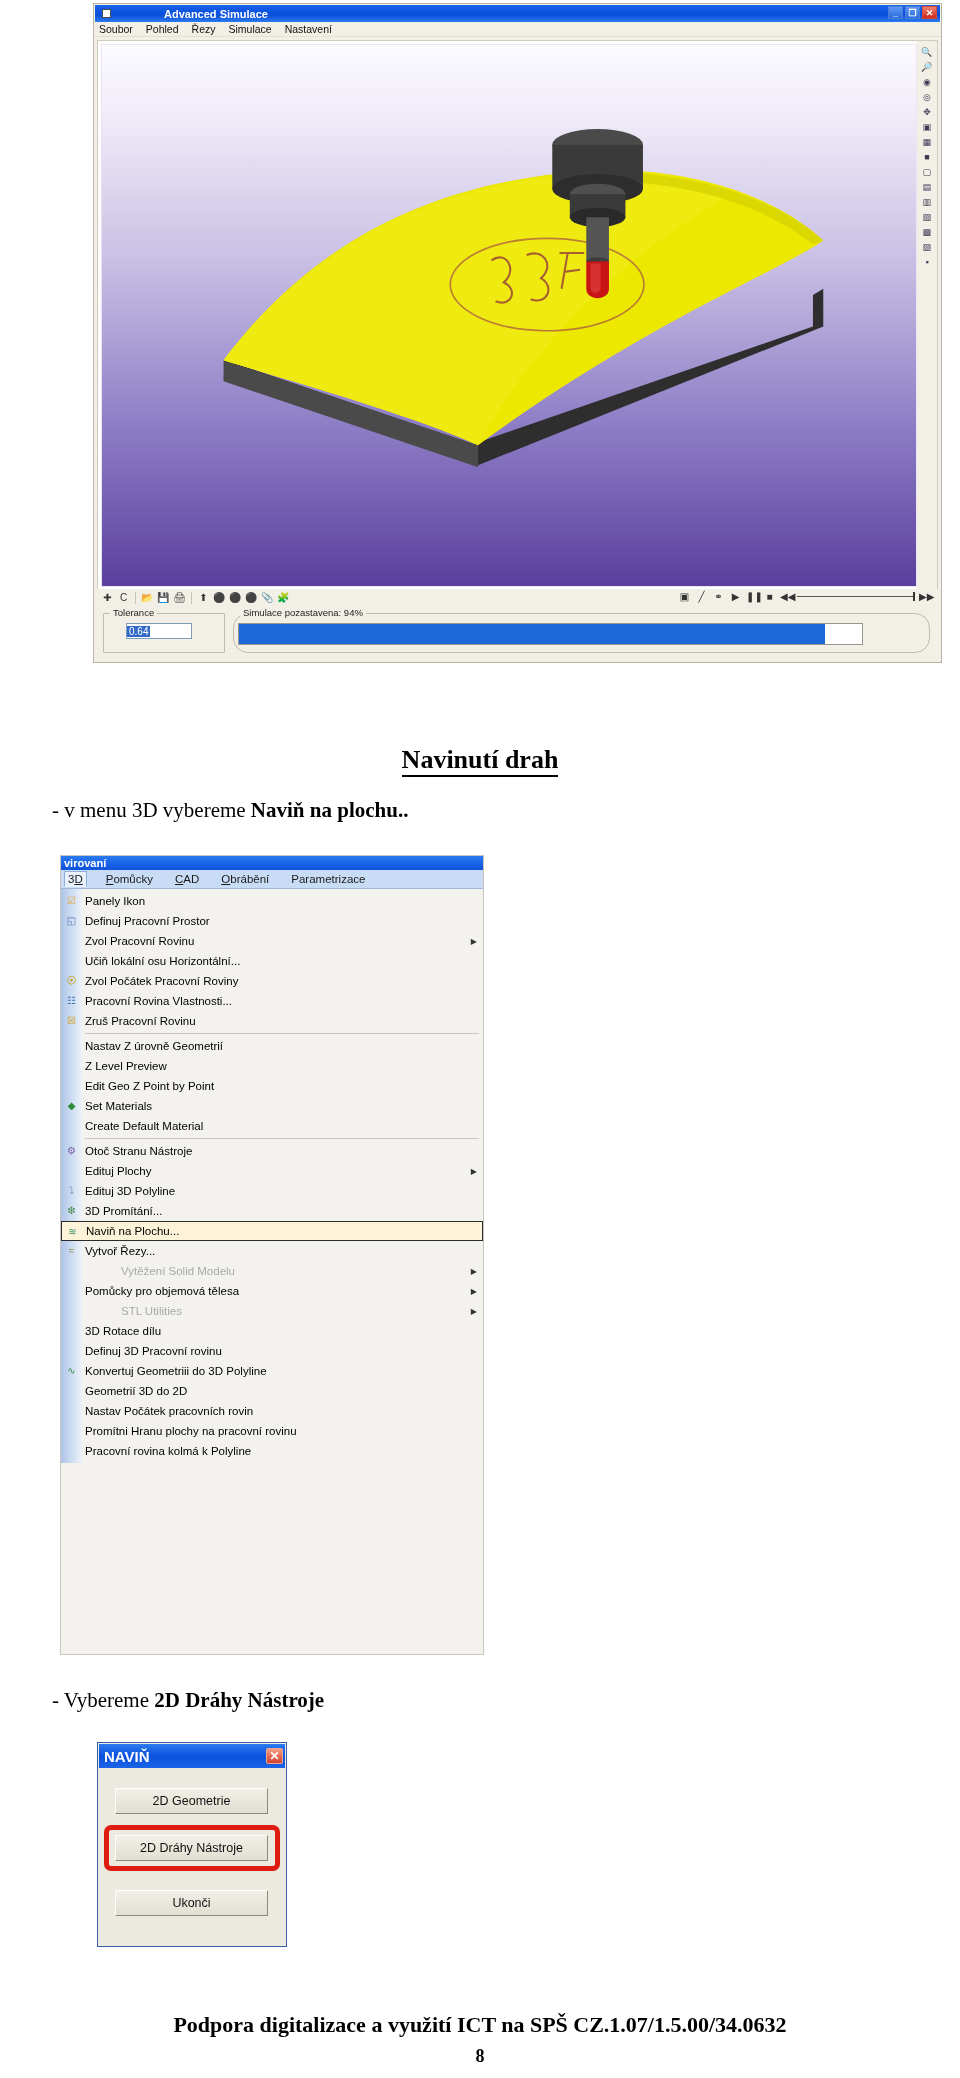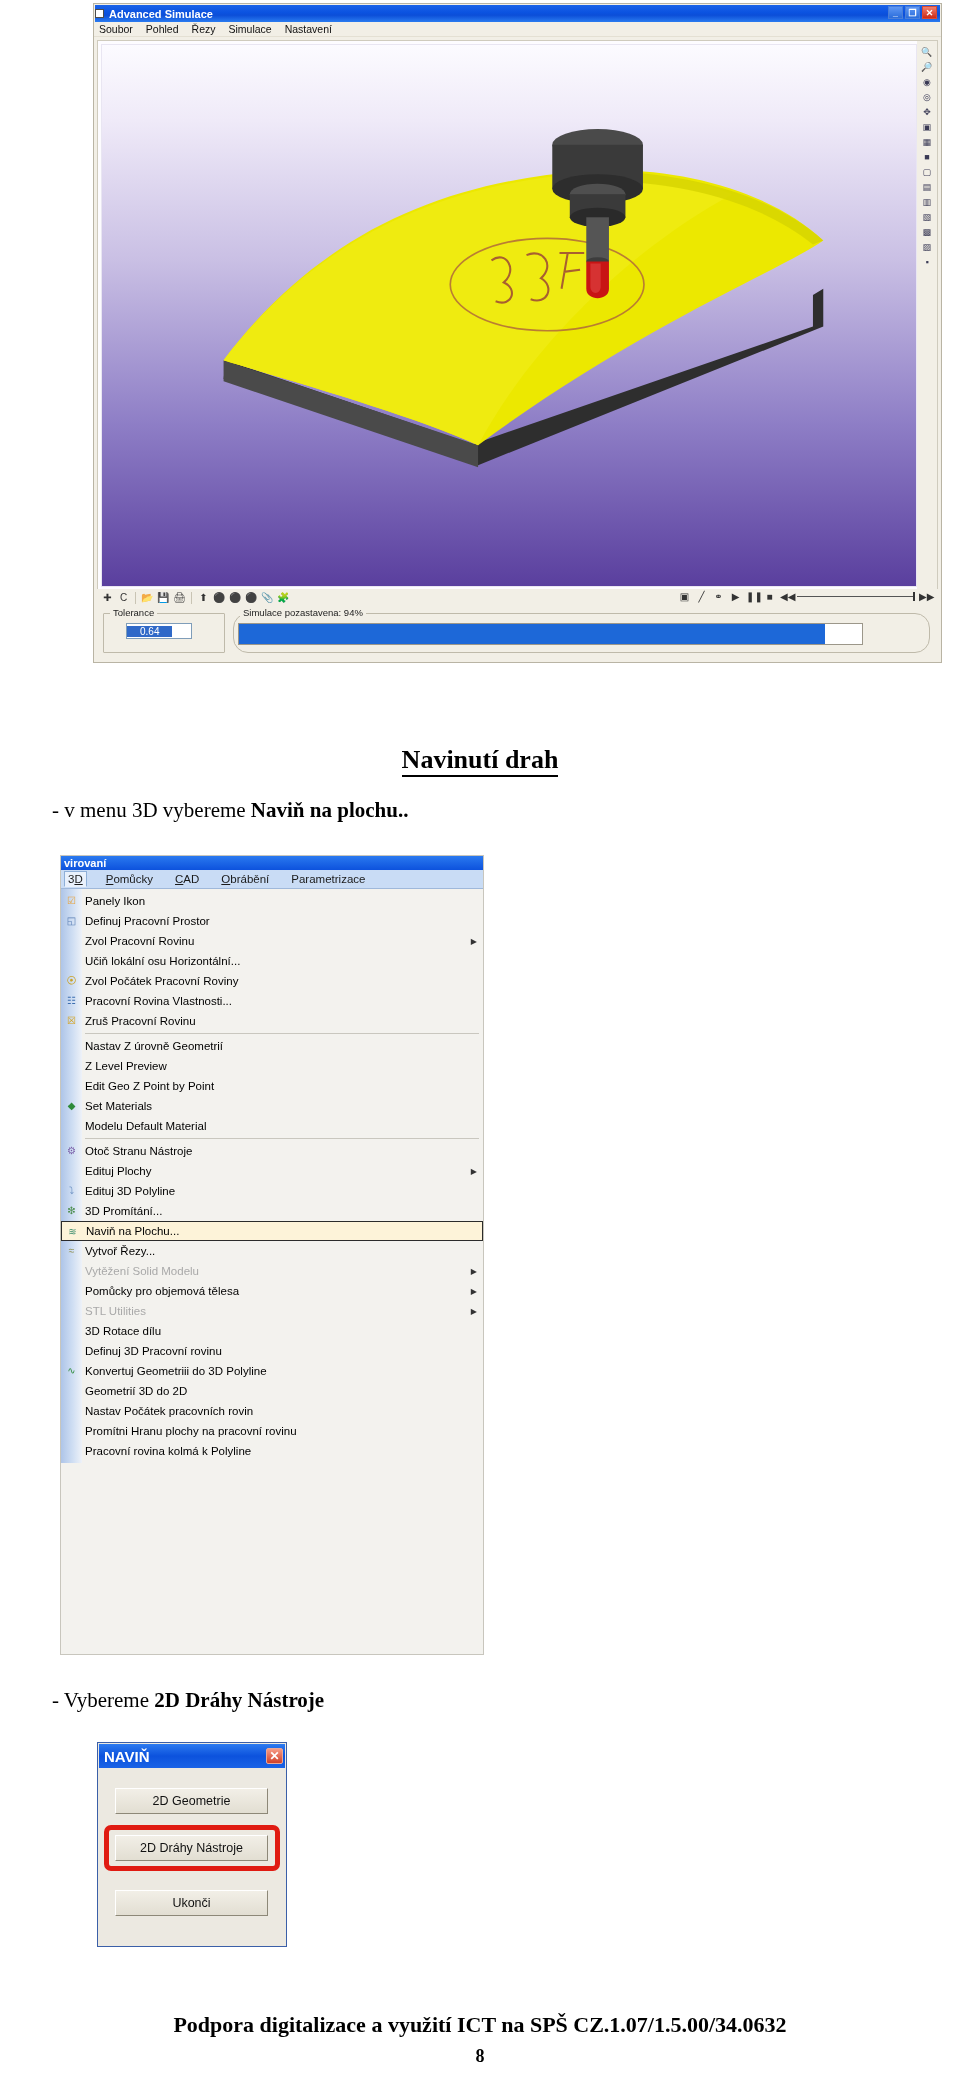--- a/index.html
+++ b/index.html
@@ -15,22 +15,23 @@
   #sim-window{
     position:absolute; left:93px; top:3px; width:849px; height:660px;
     background:#f2efe6;
     border:1px solid #b9b4a4;
     font-family:"Liberation Sans", sans-serif;
   }
   .titlebar{
     height:17px; margin:1px 1px 0 1px;
     background:linear-gradient(to bottom,#1b63e8 0%,#0b52e0 45%,#0c4ed8 60%,#2a7bf0 100%);
     display:flex; align-items:center; color:#fff;
-    font-size:11px; font-weight:bold; padding-left:0;
+    font-size:11px; font-weight:bold; padding-left:7px;
     position:relative;
+    gap:48px;
   }
   .titlebar .tb-icon{
     width:9px; height:9px; background:#ffffff; border:1px solid #4c4c4c;
     margin-right:5px; flex:0 0 auto;
   }
   .tb-btns{ position:absolute; right:3px; top:1px; display:flex; gap:2px; }
   .tb-btn{
     width:15px; height:13px; font-size:9px; line-height:13px; text-align:center;
     border:1px solid #4a7ed8; color:#fff; font-family:"Liberation Sans",sans-serif;
     background:linear-gradient(to bottom,#5f97f4,#2a6ddb);
@@ -88,21 +89,21 @@
   .grp > .grp-title{
     position:absolute; top:-7px; left:6px; background:#f2efe6;
     font-size:9.5px; color:#222; padding:0 3px; white-space:nowrap;
   }
   #tolerance-group{ left:6px; top:24px; width:122px; height:40px; }
   #tolerance-input{
     position:absolute; left:22px; top:9px; width:66px; height:16px;
     background:#ffffff; border:1px solid #7f9db9; font-size:10px;
     font-family:"Liberation Sans",sans-serif; display:flex; align-items:center;
   }
-  #tolerance-input span{ background:#3069c8; color:#fff; padding:0 13px; }
+  #tolerance-input span{ background:#3069c8; color:#fff; padding:0 2px; }
   #progress-group{ left:136px; top:24px; right:8px; height:40px;border-radius:15px; }
   #progress-bar{
     position:absolute; left:4px; top:9px; right:66px; height:22px;
     background:#ffffff; border:1px solid #9c978a;
   }
   #progress-fill{ height:100%; width:94%; background:#1d68d8; }
 
   
   .doc-h1{
     position:absolute; left:0; right:0; top:745px; text-align:center;
@@ -159,21 +160,21 @@
   }
   .mi{
     position:relative; height:20px; display:flex; align-items:center;
     font-size:11.5px; color:#000; padding-left:24px; white-space:nowrap;
   }
   .mi .mi-icon{
     position:absolute; left:3px; top:3px; width:15px; height:14px;
     font-size:10px; line-height:14px; text-align:center;
   }
   .mi .arrow{ position:absolute; right:6px; font-size:8px; color:#333; }
-  .mi.disabled{ color:#a9a9a9; }
+  .mi.disabled{ color:#a9a9a9;margin-left:36px; }
   .mi.highlight{
     background:#fdf3d9; border:1px solid #2b2b2b; height:20px;
   }
   .mi-sep{ height:1px; background:#c9c7bf; margin:2px 4px 2px 24px; }
 
   
   #navin-dialog{
     position:absolute; left:97px; top:1742px; width:190px; height:205px;
     background:#ece9e1; border:1px solid #3b5fa8;
     font-family:"Liberation Sans", sans-serif;
@@ -382,21 +383,21 @@
         <span>Z Level Preview</span>
       </div>
       <div class="mi">
         <span>Edit Geo Z Point by Point</span>
       </div>
       <div class="mi">
         <span class="mi-icon" style="color: rgb(46, 139, 58);">◆</span>
         <span>Set Materials</span>
       </div>
       <div class="mi">
-        <span>Modelu Default Material</span>
+        <span>Create Default Material</span>
       </div>
       <div class="mi-sep"></div>
       <div class="mi">
         <span class="mi-icon" style="color: rgb(122, 95, 168);">⚙</span>
         <span>Otoč Stranu Nástroje</span>
       </div>
       <div class="mi">
         <span>Edituj Plochy</span>
         <span class="arrow">▶</span>
       </div>

